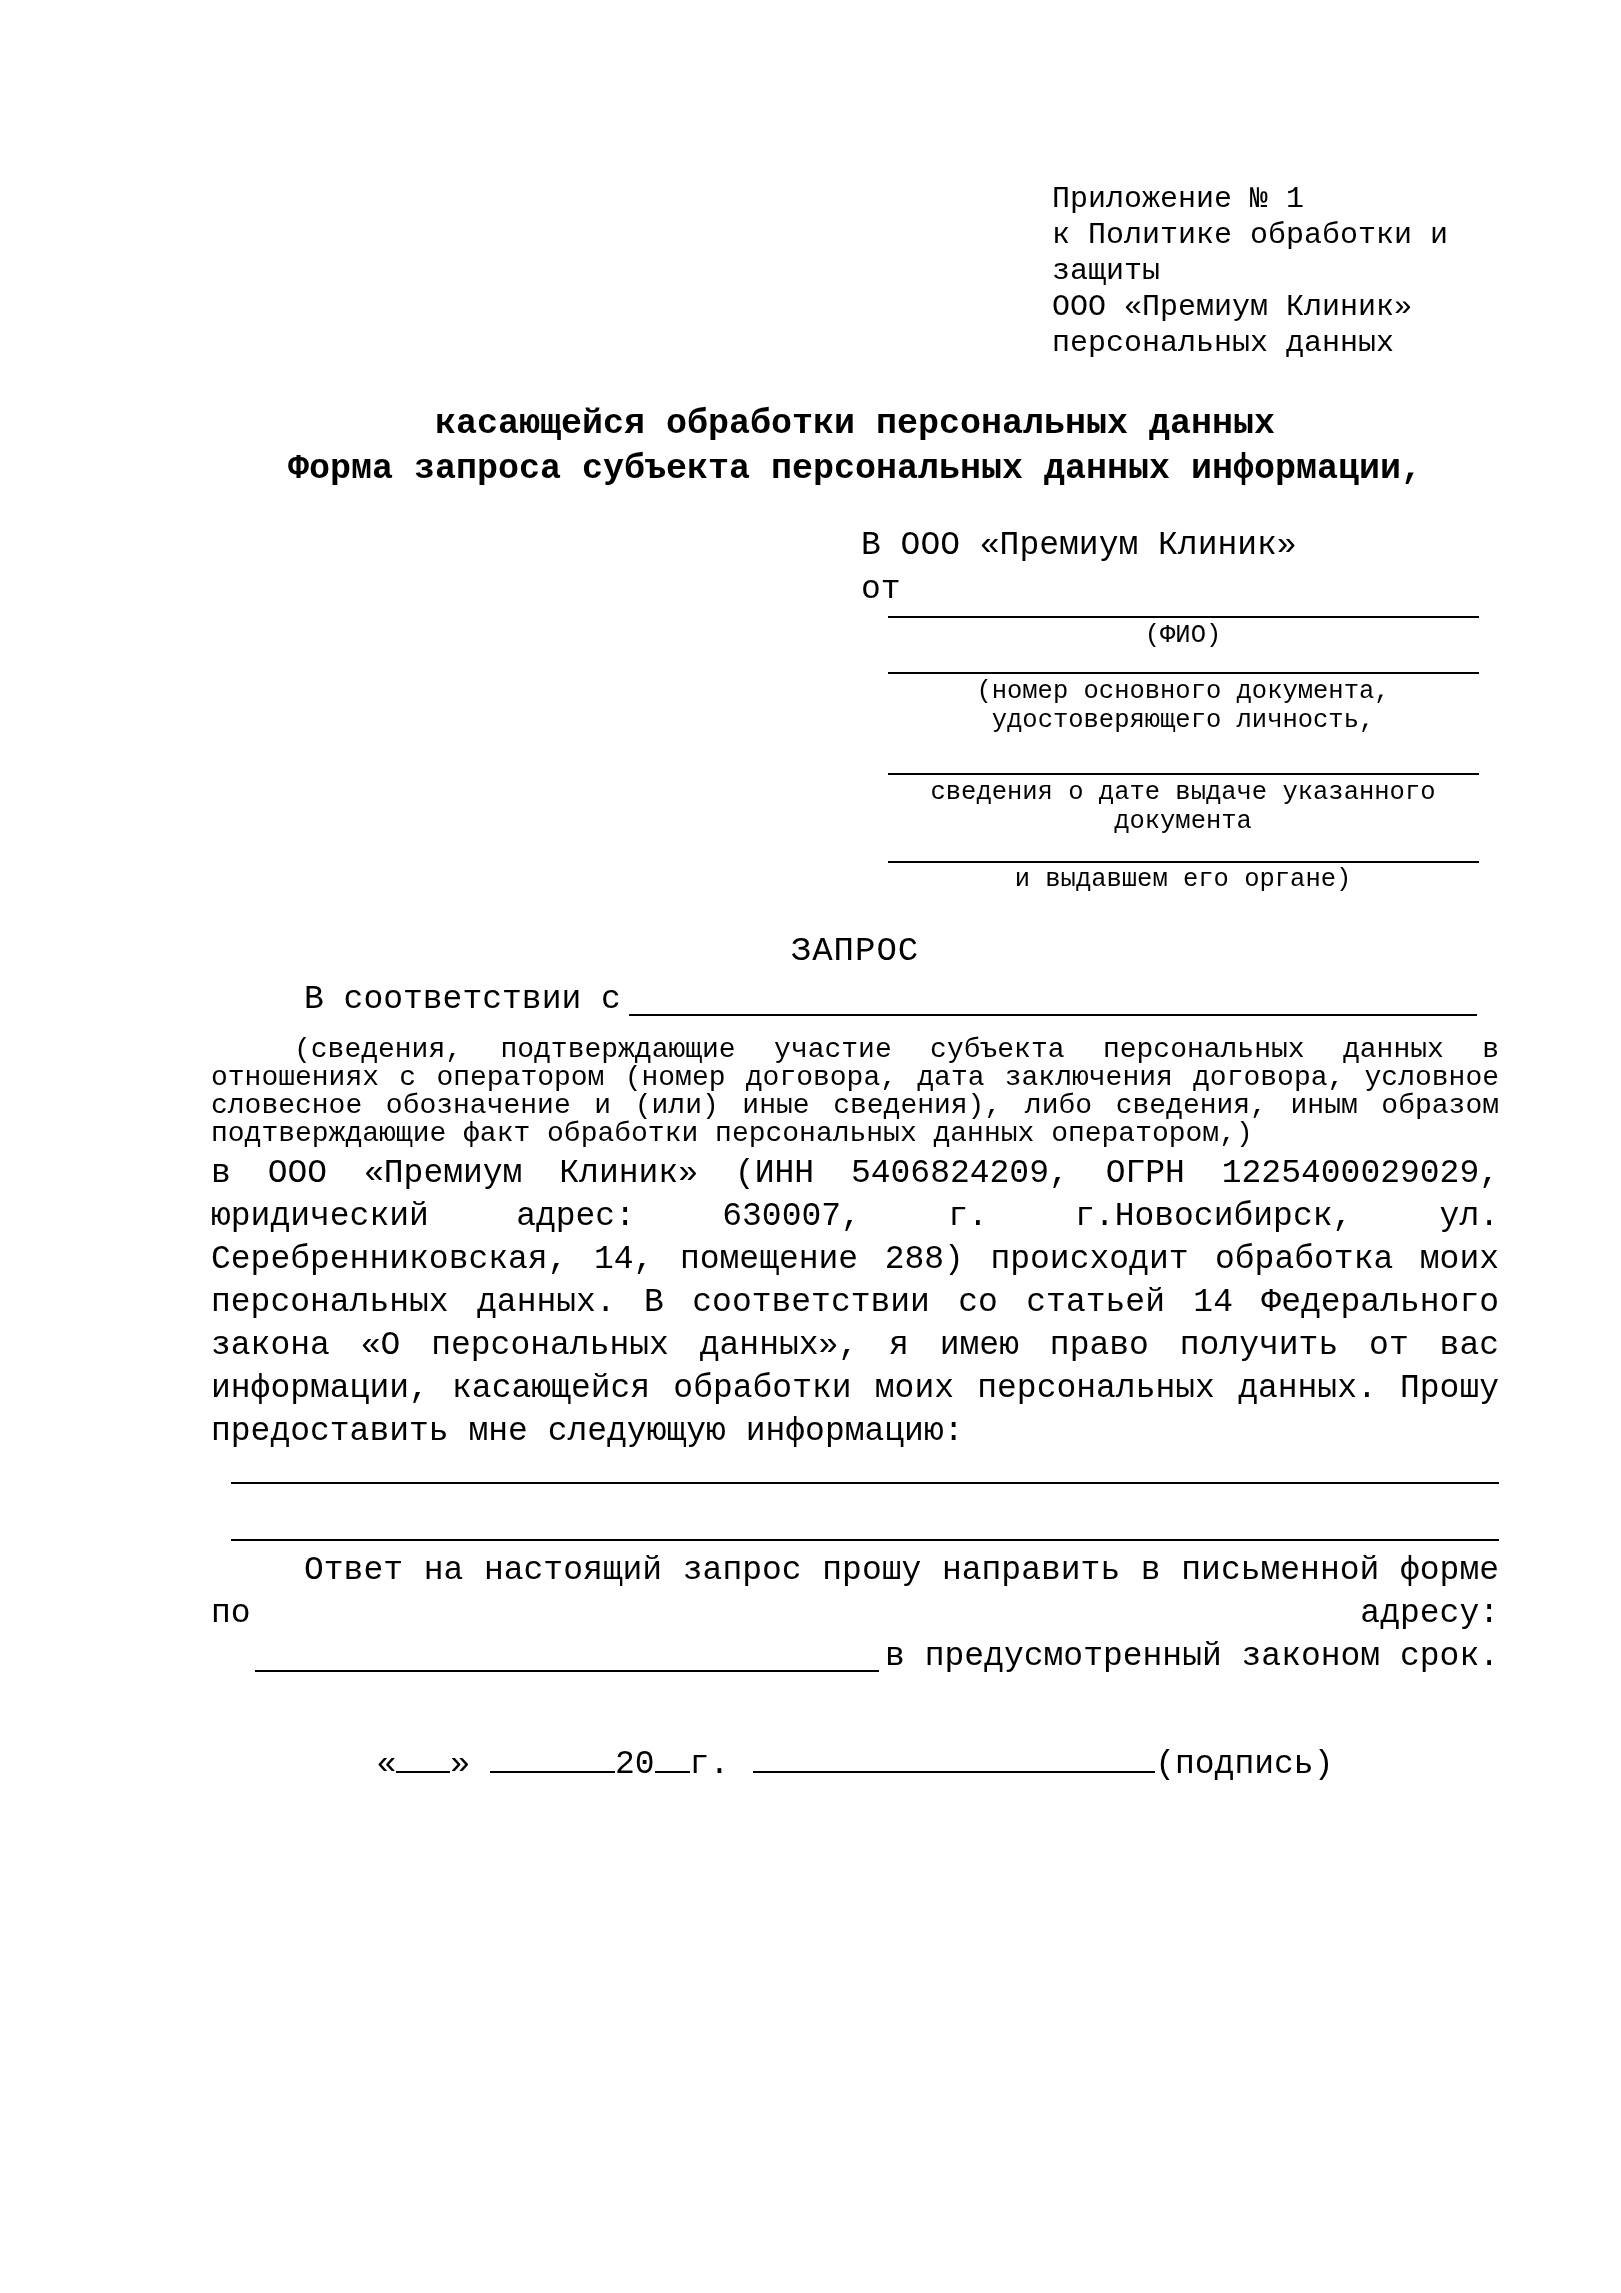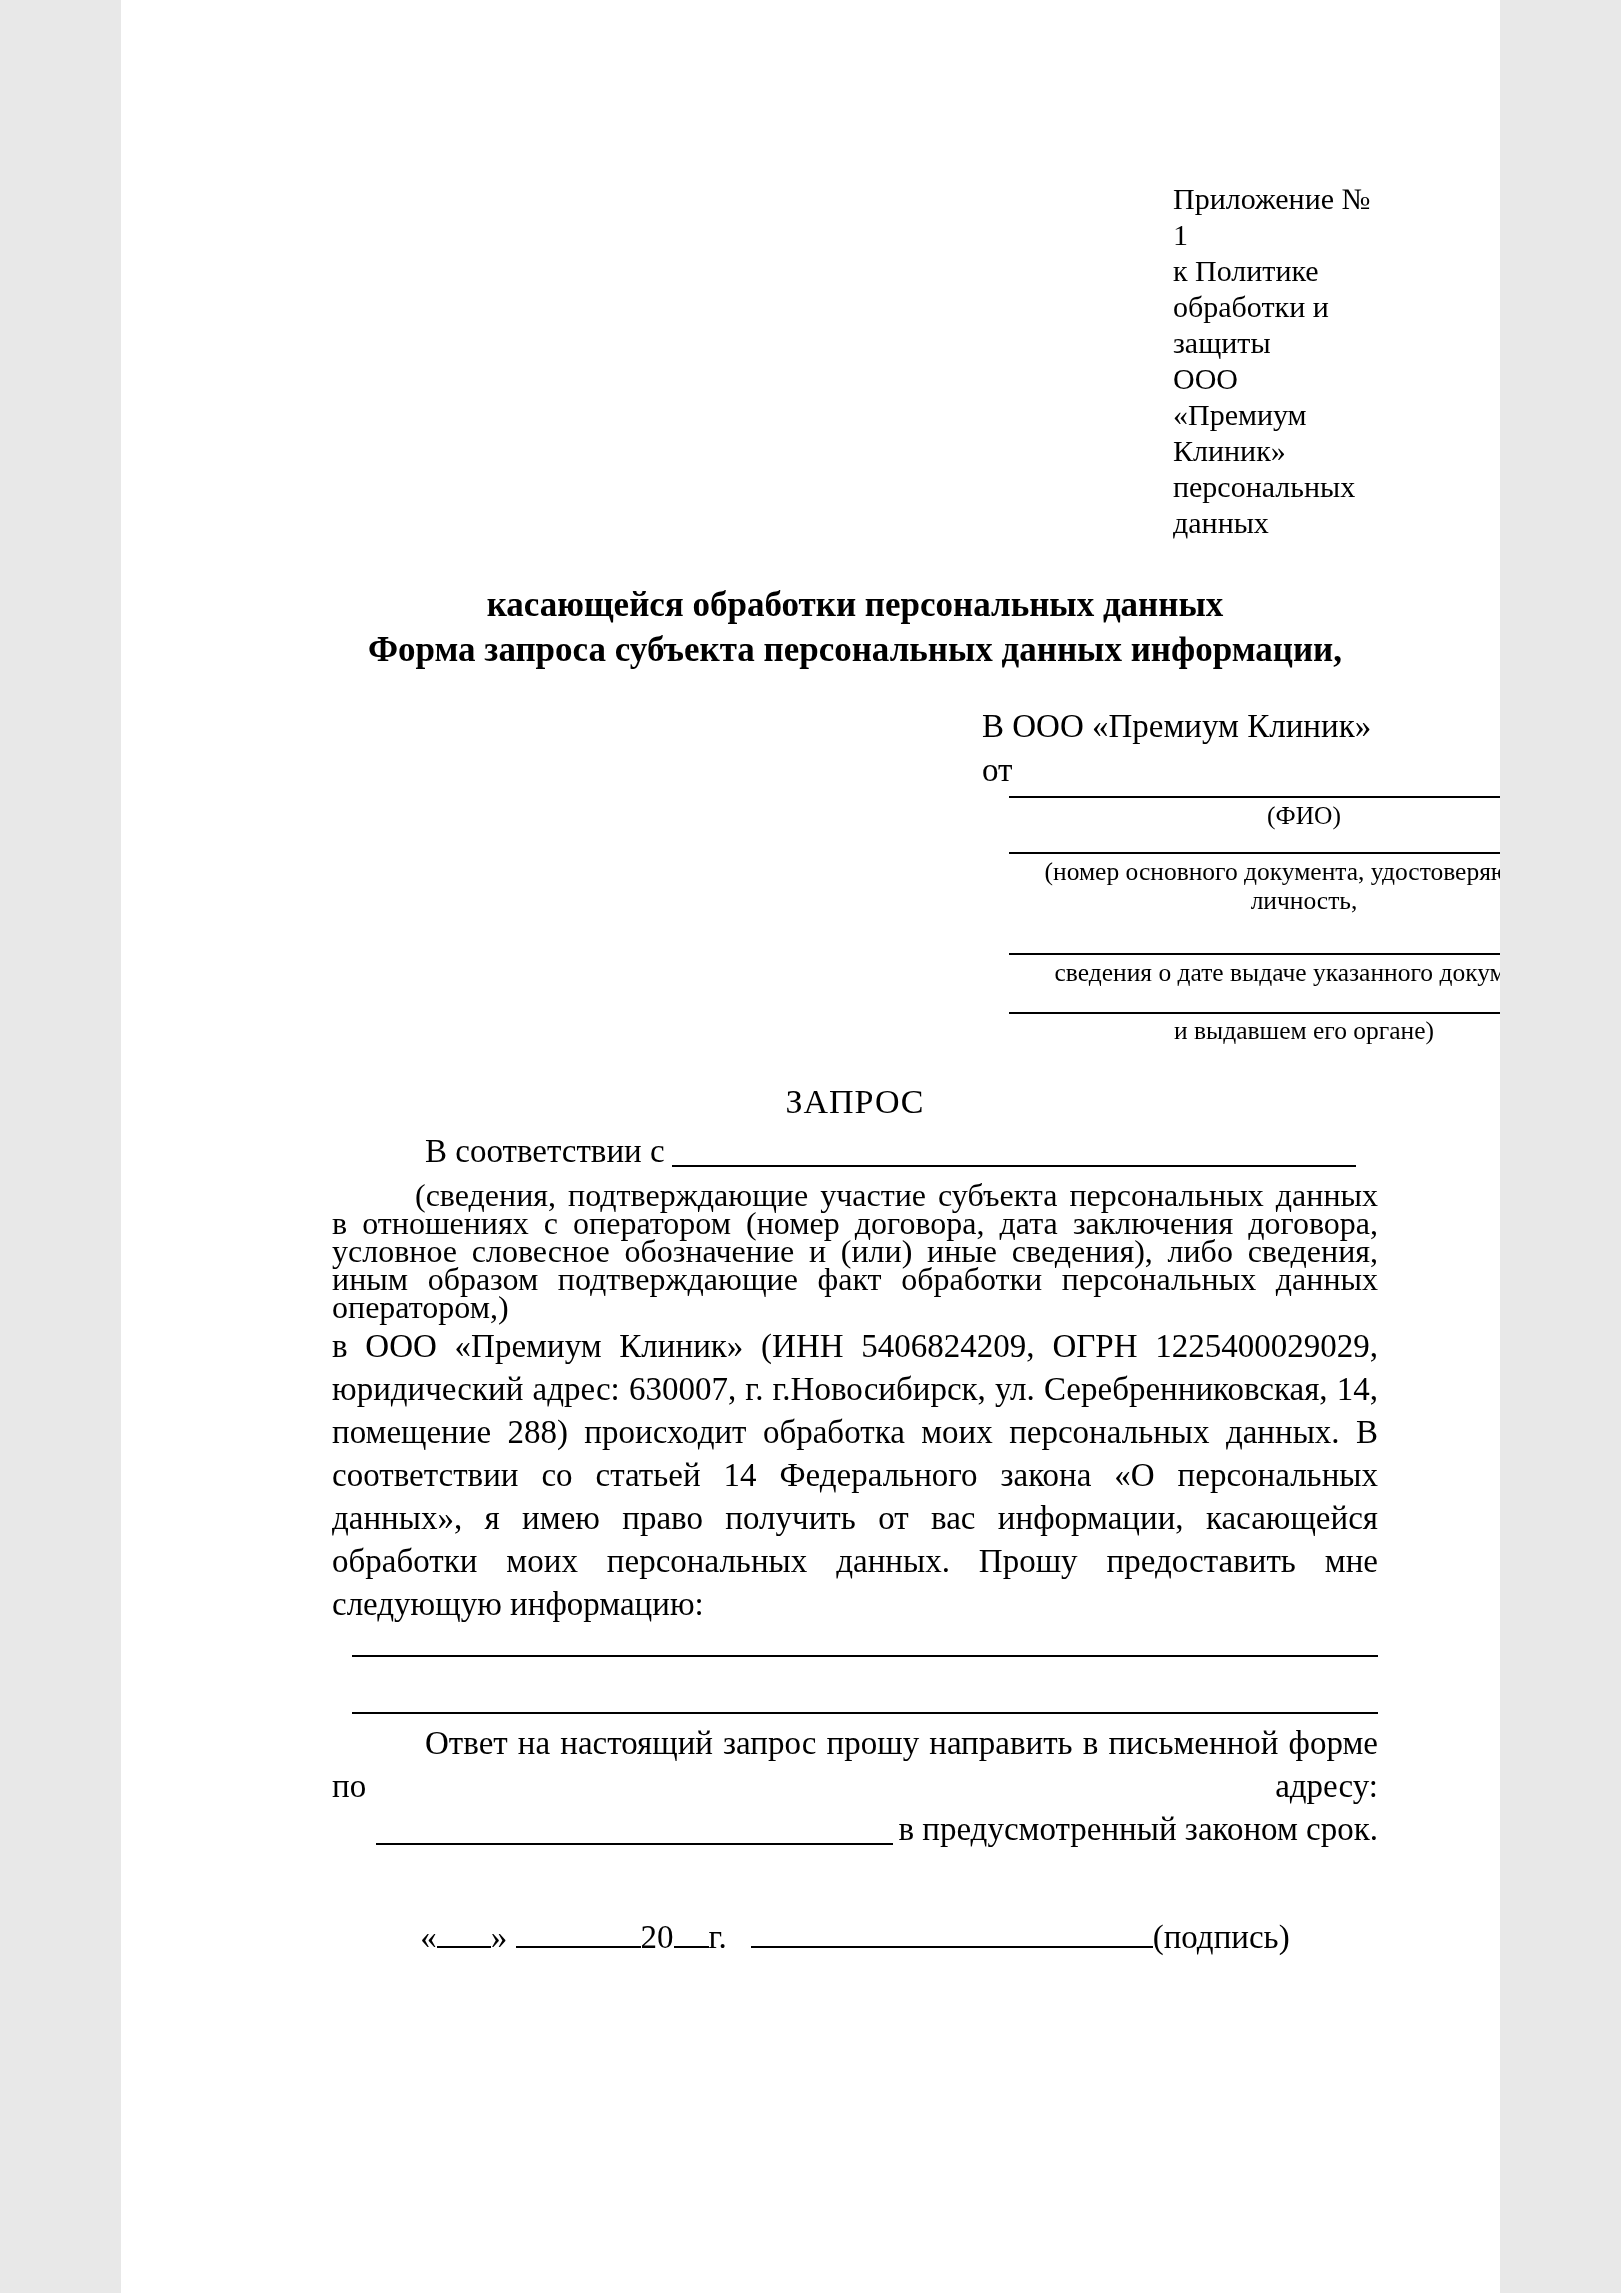--- a/index.html
+++ b/index.html
@@ -1,22 +1,22 @@
 <!DOCTYPE html>
 <html><head>
 <meta charset="utf-8">
 <style>
   html,body { margin:0; padding:0; background:#e8e8e8; }
   .page {
     position:relative;
-    width:1379px; height:2294px;
+    width:1621px; height:2294px;
     margin:0 auto;
     background:#ffffff;
     color:#000000;
-    font-family:Liberation Serif, serif;
+    font-family:Liberation Mono, monospace;
     overflow:hidden;
   }
   .content { padding:181px 122px 0 211px;  }
 
   
   .appendix { margin-left:841px; font-size:30px; line-height:36px; }
 
   
   .title { margin-top:41px; text-align:center; font-weight:bold; font-size:35px; line-height:45px; }
 
@@ -30,21 +30,21 @@
   .fl-3 { margin-top:38px; }
   .fl-4 { margin-top:24.5px; }
 
   .request-heading { margin-top:35px; text-align:center; font-size:34px; line-height:44px; letter-spacing:1px; }
 
   .accordance-row { display:flex; font-size:33px; line-height:44px; margin-top:4.9px; }
   .accordance-row .label { padding-left:93px; white-space:nowrap; }
   .fill-blank { flex:1 1 auto; border-bottom:2.9px solid #000; align-self:flex-end; margin-bottom:5.9px; }
   .accordance-row .fill-blank { margin-right:21.6px; margin-left:7.8px; }
 
-  .note { margin-top:8px; font-size:32px; line-height:28px; text-align:justify; text-indent:83px; }
+  .note { margin-top:14px; font-size:28px; line-height:28px; text-align:justify; text-indent:83px; }
 
   .body-par { margin-top:3.9px; font-size:33px; line-height:43px; text-align:justify; }
 
   .info-line { margin-left:19.6px; border-bottom:2.9px solid #000; height:0; }
   .il-1 { margin-top:29px; }
   .il-2 { margin-top:55px; }
 
   .reply-intro { margin-top:7.8px; font-size:33px; line-height:43px; text-align:justify; text-align-last:justify; text-indent:93px; }
   .reply-row { display:flex; font-size:33px; line-height:43px; }
   .reply-row .fill-blank { margin-left:44px; margin-right:5.9px; }

